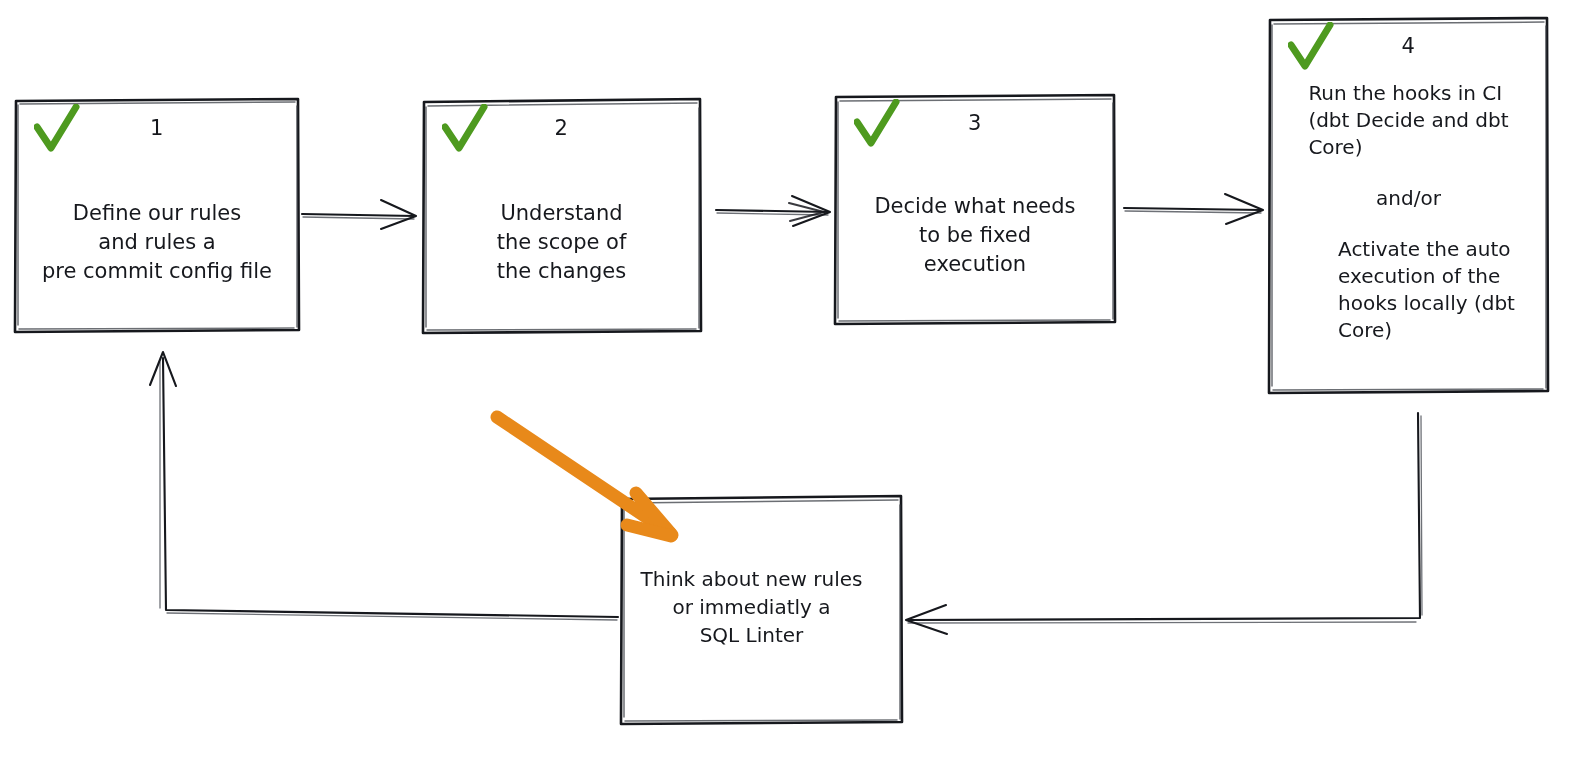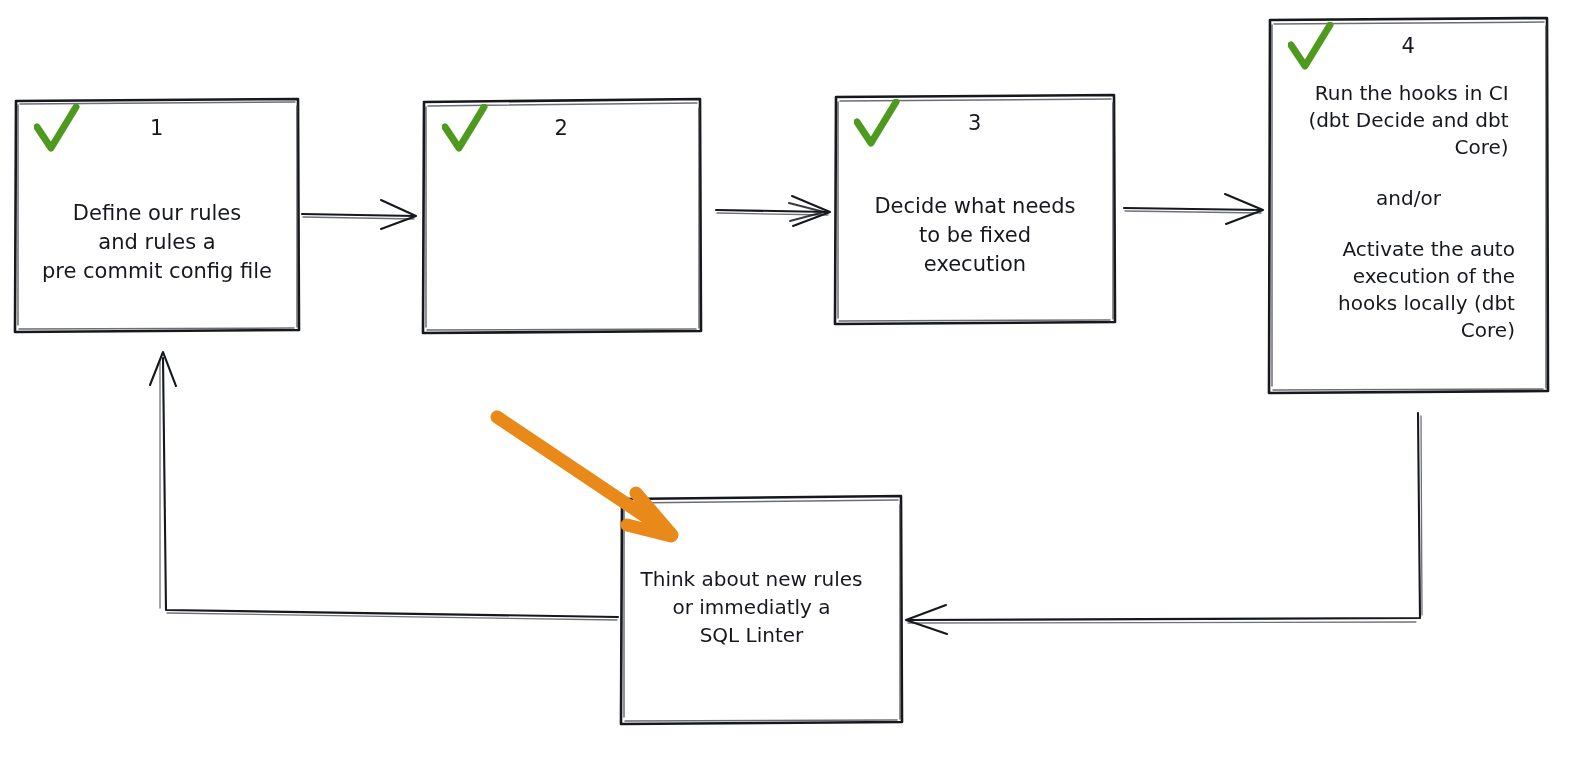--- a/index.html
+++ b/index.html
@@ -66,21 +66,21 @@
     justify-content: center;
     align-items: center;
     padding: 0 6px 10px 6px;
     box-sizing: border-box;
   }
   .node-line {
     font-family: "DejaVu Sans", sans-serif;
     font-size: 21px;
     line-height: 29px;
     color: #16181d;
-    text-align: right;
+    text-align: left;
     white-space: nowrap;
   }
   .node-para {
     margin: 0 0 24px 0;
   }
   .node-para:last-child {
     margin-bottom: 0;
     margin-left: 36px;
   }
   
@@ -189,20 +189,25 @@
     </div>
   </div>
 
   <div class="node" id="node-2">
     <div class="node-header">
       <svg class="check-icon" viewBox="0 0 46 52">
         <path d="M3,23 L17,44 L42,3" fill="none" stroke="#4e9a1f" stroke-width="7" stroke-linecap="round" stroke-linejoin="round"></path>
       </svg>
       <div class="node-number">2</div>
     </div>
+    <div class="node-body">
+      <div class="node-line">Understand</div>
+      <div class="node-line">the scope of</div>
+      <div class="node-line">the changes</div>
+    </div>
   </div>
 
   <div class="node" id="node-3">
     <div class="node-header">
       <svg class="check-icon" viewBox="0 0 46 52">
         <path d="M3,23 L17,44 L42,3" fill="none" stroke="#4e9a1f" stroke-width="7" stroke-linecap="round" stroke-linejoin="round"></path>
       </svg>
       <div class="node-number">3</div>
     </div>
     <div class="node-body">

